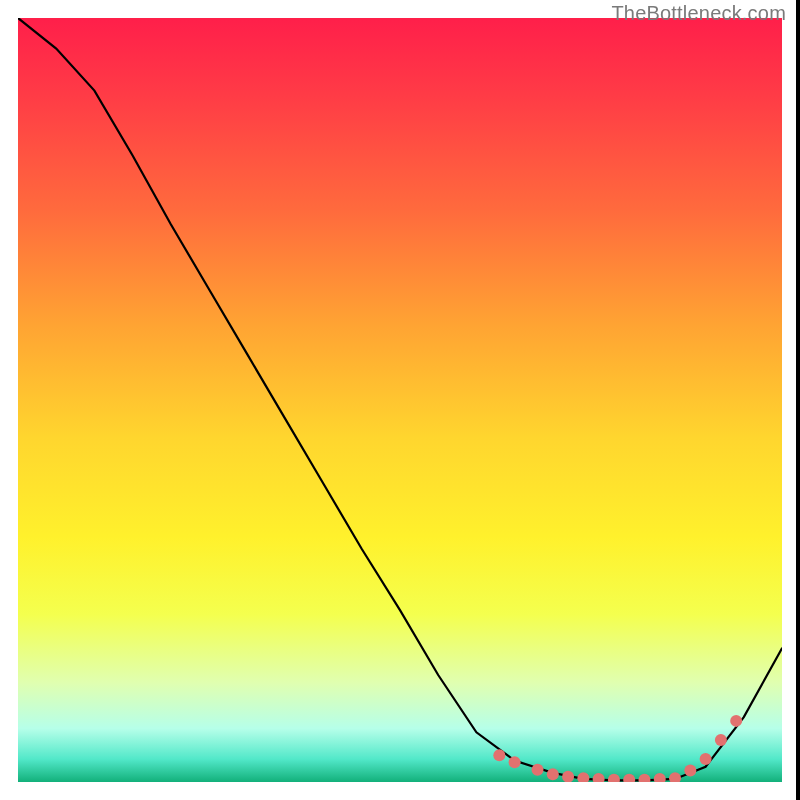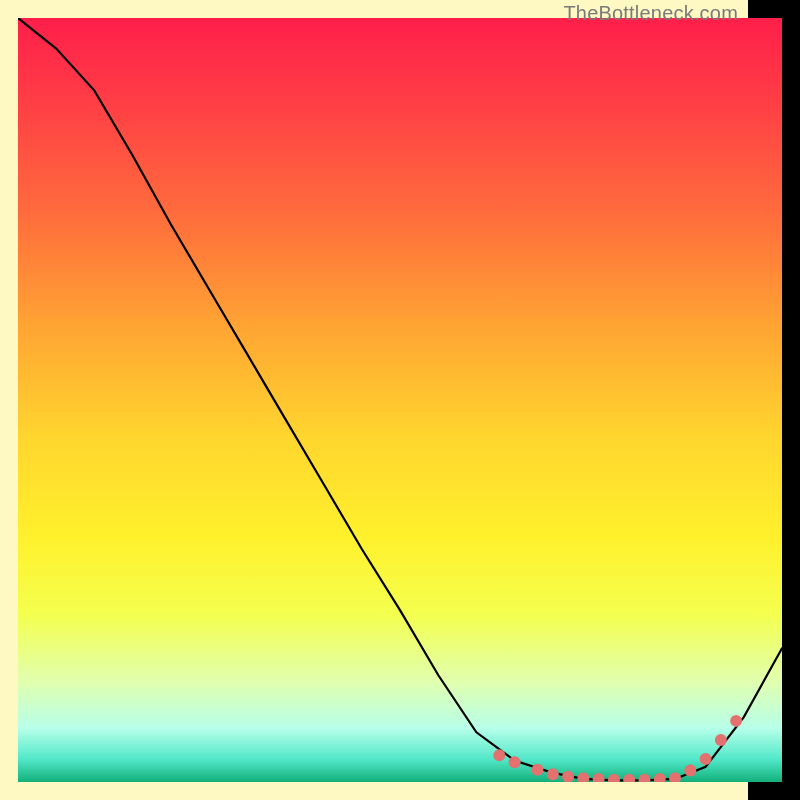--- a/index.html
+++ b/index.html
@@ -8,21 +8,22 @@
     width: 800px;
     height: 800px;
     background: #000;
     font-family: Arial, Helvetica, sans-serif;
     overflow: hidden;
   }
   .frame {
     position: relative;
     width: 748px;
     height: 800px;
-    background: #fef9c3;
+    background: #ffffff;
+    padding-left: 48px;
   }
   .plot {
     position: absolute;
     left: 18px;
     top: 18px;
     width: 764px;
     height: 764px;
     background: linear-gradient(
       to bottom,
       #ff1f4a 0%,

